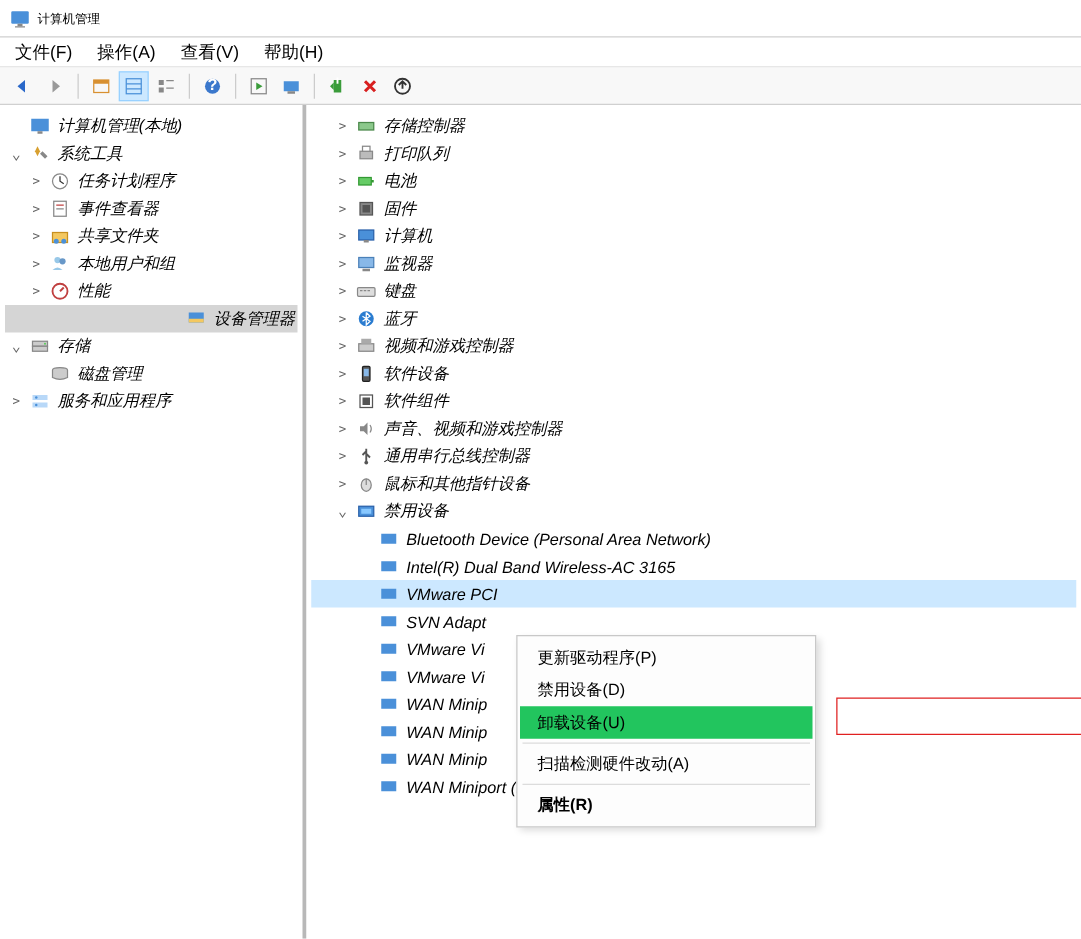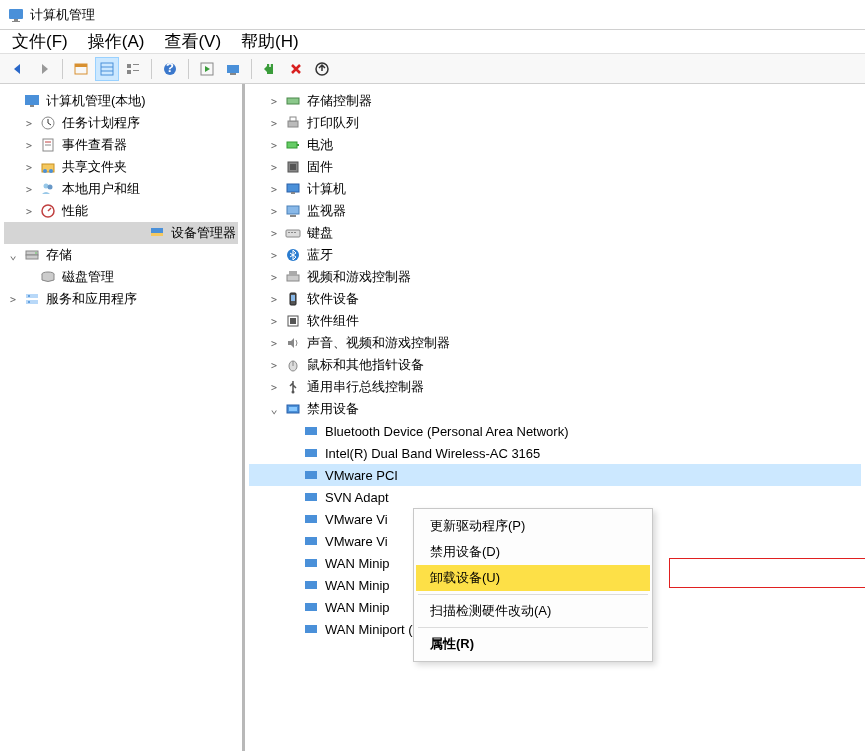--- a/index.html
+++ b/index.html
@@ -1,52 +1,52 @@
 <!DOCTYPE html>
 <html><head>
 <meta charset="utf-8">
 <style>
 * { box-sizing: border-box; margin: 0; padding: 0; font-family: "Microsoft YaHei", "Segoe UI", sans-serif; font-size: 13px; }
 body { background: #fff; width: 865px; height: 751px; overflow: hidden; }
 
 .titlebar { height: 30px; border-bottom: 1px solid #d0d0d0; display: flex; align-items: center; padding: 0 8px; background: #fff; }
 .titlebar .icon { width: 16px; height: 16px; margin-right: 6px; display: inline-flex; }
-.titlebar .title { font-size: 13px; }
+.titlebar .title { font-size: 10px; }
 
 .menubar { height: 24px; display: flex; align-items: center; padding: 0 8px; gap: 12px; border-bottom: 1px solid #e0e0e0; }
-.menubar span { font-size: 17px; cursor: default; padding: 2px 4px; }
+.menubar span { font-size: 14px; cursor: default; padding: 2px 4px; }
 
 .toolbar { height: 30px; display: flex; align-items: center; padding: 0 6px; gap: 2px; border-bottom: 1px solid #d0d0d0; background: #f8f8f8; }
 .toolbar .tbtn { width: 24px; height: 24px; display: inline-flex; align-items: center; justify-content: center; cursor: pointer; border: 1px solid transparent; }
 .toolbar .sep { width: 1px; height: 20px; background: #ccc; margin: 0 4px; }
 
 .main { display: flex; height: calc(751px - 30px - 24px - 30px); }
 .left { width: 245px; border-right: 3px solid #b8b8b8; padding: 6px 4px; overflow-y: auto; }
 .right { flex: 1; padding: 6px 4px; overflow: hidden; position: relative; }
 
-.tree-item { display: flex; align-items: center; height: 22px; white-space: nowrap; cursor: default; user-select: none; }
+.tree-item { display: flex; align-items: center; height: 22px; white-space: nowrap; cursor: default; user-select: none; font-style: italic; }
 .tree-item.selected { background: #d5d5d5; justify-content: flex-end; }
 .tree-item.hilite { background: #cce8ff; }
 .exp { width: 14px; text-align: center; font-size: 10px; color: #666; font-family: monospace; cursor: pointer; }
 .exp.collapsed::before { content: ">"; }
 .exp.expanded::before { content: "⌄"; font-size: 12px; }
 .exp.none { visibility: hidden; }
 .exp.none::before { content: "·"; }
 .ic { width: 18px; height: 18px; margin: 0 3px; display: inline-flex; align-items: center; justify-content: center; flex-shrink: 0; }
 .lbl { padding: 0 2px; }
 
 .indent0 { padding-left: 2px; }
 .indent1 { padding-left: 18px; }
 
 .r-i1 { padding-left: 18px; text-align: center; }
 .r-i2 { padding-left: 36px; }
 
 .ctxmenu { position: absolute; top: 424px; left: 168px; width: 240px; background: #fdfdfd; border: 1px solid #c8c8c8; box-shadow: 3px 3px 6px rgba(0,0,0,.15); padding: 4px 2px; z-index: 10; }
 .ctxitem { height: 26px; display: flex; align-items: center; padding: 0 14px; cursor: default; }
-.ctxitem:hover, .ctxitem.hovered { background: #fde047; }
+.ctxitem:hover, .ctxitem.hovered { background: #22c55e; }
 .ctxsep { height: 1px; background: #dcdcdc; margin: 3px 2px; }
 
 .redbox { position: absolute; top: 474px; left: 424px; width: 295px; height: 30px; border: 1px solid #e02020; z-index: 11; pointer-events: none; }
 
 svg { width: 16px; height: 16px; }
 </style>
 </head>
 <body>
 
 <div class="titlebar">
@@ -149,20 +149,30 @@
       <span class="exp none"></span>
       <span class="ic">
           <svg viewBox="0 0 16 16">
             <rect x="1" y="2" width="14" height="10" fill="#4a90d9"></rect>
             <rect x="6" y="12" width="4" height="2" fill="#888"></rect>
           </svg>
         </span>
       <span class="lbl">计算机管理(本地)</span>
     </div>
 
+    <div class="tree-item indent0">
+      <span class="exp expanded"></span>
+      <span class="ic">
+          <svg viewBox="0 0 16 16">
+            <path d="M6 2 L8 6 L6 10 L4 6 Z" fill="#d8a030"></path>
+            <path d="M10 6 L14 10 L12 12 L8 8 Z" fill="#888"></path>
+          </svg>
+        </span>
+      <span class="lbl">系统工具</span>
+    </div>
 
     <div class="tree-item indent1">
       <span class="exp collapsed"></span>
       <span class="ic">
           <svg viewBox="0 0 16 16">
             <circle cx="8" cy="8" r="6" fill="#fff" stroke="#888"></circle>
             <path d="M8 4 L8 8 L11 10" stroke="#333" fill="none"></path>
           </svg>
         </span>
       <span class="lbl">任务计划程序</span>
@@ -396,36 +406,36 @@
             <path d="M11 5 Q13 8 11 11" stroke="#888" fill="none"></path>
           </svg>
         </span>
         <span class="lbl">声音、视频和游戏控制器</span>
       </div>
 
     <div class="tree-item r-i1">
         <span class="exp collapsed"></span>
         <span class="ic">
           <svg viewBox="0 0 16 16">
+            <path d="M8 2 L8 12 M8 4 L5 7 M8 6 L11 9" stroke="#555" stroke-width="1.5" fill="none"></path>
+            <circle cx="8" cy="13" r="1.5" fill="#555"></circle>
+          </svg>
+        </span>
+        <span class="lbl">通用串行总线控制器</span>
+      </div>
+
+    <div class="tree-item r-i1">
+        <span class="exp collapsed"></span>
+        <span class="ic">
+          <svg viewBox="0 0 16 16">
             <ellipse cx="8" cy="9" rx="4" ry="5" fill="#ddd" stroke="#888"></ellipse>
             <line x1="8" y1="4" x2="8" y2="9" stroke="#888"></line>
           </svg>
         </span>
         <span class="lbl">鼠标和其他指针设备</span>
-      </div>
-
-    <div class="tree-item r-i1">
-        <span class="exp collapsed"></span>
-        <span class="ic">
-          <svg viewBox="0 0 16 16">
-            <path d="M8 2 L8 12 M8 4 L5 7 M8 6 L11 9" stroke="#555" stroke-width="1.5" fill="none"></path>
-            <circle cx="8" cy="13" r="1.5" fill="#555"></circle>
-          </svg>
-        </span>
-        <span class="lbl">通用串行总线控制器</span>
       </div>
 
     <div class="tree-item r-i1">
         <span class="exp expanded"></span>
         <span class="ic">
           <svg viewBox="0 0 16 16">
             <rect x="2" y="4" width="12" height="8" fill="#4a90d9" stroke="#2a60a9"></rect>
             <rect x="4" y="6" width="8" height="4" fill="#88c8ff"></rect>
           </svg>
         </span>

